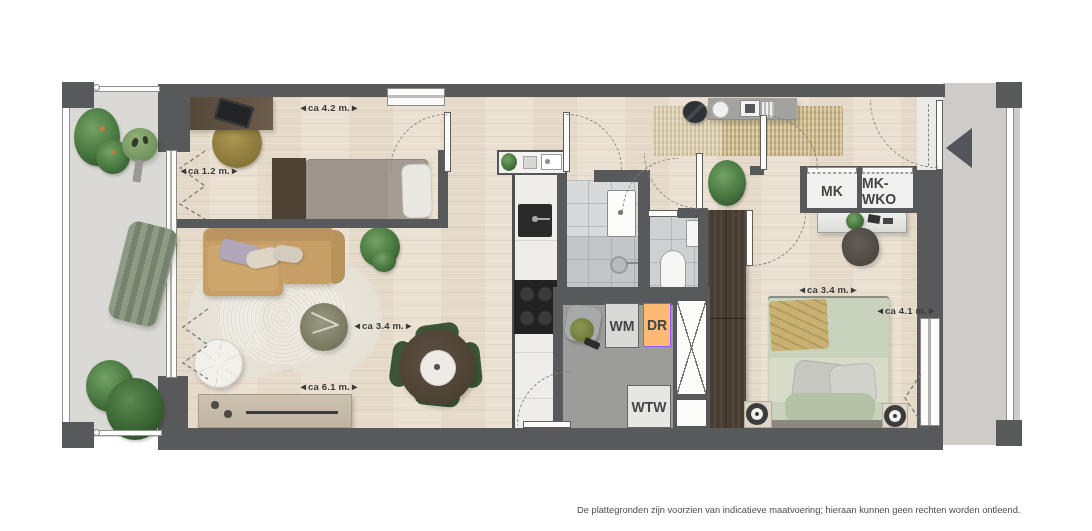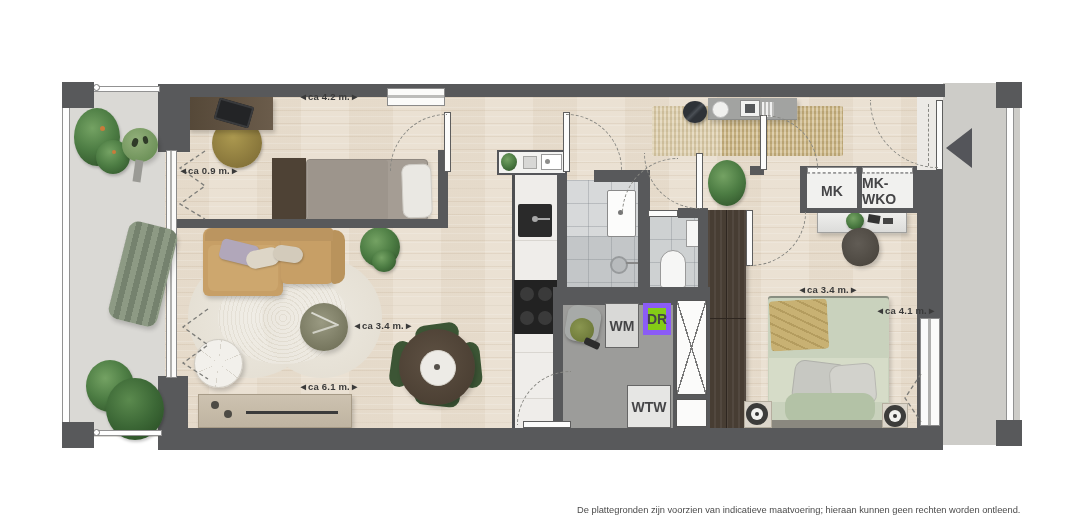--- a/index.html
+++ b/index.html
@@ -170,21 +170,21 @@
   <div class="boxlabel" style="left:807px;top:173px;width:50px;height:35px;background:#f1f1ef;border-top:1px dashed #aaa;">MK</div>
   <div class="boxlabel" style="left:862px;top:173px;width:51px;height:35px;background:#f1f1ef;border-top:1px dashed #aaa;">MK-WKO</div>
 
   <div class="abs" style="left:497px;top:150px;width:70px;height:25px;background:#f3f3f1;border:2px solid #55565a;box-sizing:border-box;"></div>
   <div class="plant" style="left:501px;top:153px;width:16px;height:18px;box-shadow:none;"></div>
   <div class="abs" style="left:523px;top:156px;width:14px;height:13px;background:#d7d7d5;border:1px solid #a5a5a3;box-sizing:border-box;"></div>
   <div class="abs" style="left:541px;top:154px;width:21px;height:16px;background:#ffffff;border:1px solid #999;box-sizing:border-box;"></div>
   <div class="abs" style="left:545px;top:159px;width:5px;height:5px;border-radius:50%;background:#8d8d8b;"></div>
 
   <div class="boxlabel" style="left:605px;top:303px;width:34px;height:45px;background:#d9d9d7;border:1px solid #666;">WM</div>
-  <div class="boxlabel" style="left:643px;top:303px;width:28px;height:32px;background:#84cc16;border:5px solid #8b5cf6;">DR</div>
+  <div class="boxlabel" style="left:643px;top:303px;width:28px;height:44px;background:#fdba74;border:1px solid #8b5cf6;">DR</div>
   <div class="boxlabel" style="left:627px;top:385px;width:44px;height:43px;background:#e6e6e4;border:1px solid #666;">WTW</div>
   <div class="abs" style="left:676px;top:300px;width:31px;height:95px;background:#fbfbfa;border:1px solid #555;box-sizing:border-box;background-image:linear-gradient(to bottom right,transparent calc(50% - .7px),#777 calc(50% - .7px),#777 calc(50% + .7px),transparent calc(50% + .7px)),linear-gradient(to top right,transparent calc(50% - .7px),#777 calc(50% - .7px),#777 calc(50% + .7px),transparent calc(50% + .7px));"></div>
   <div class="abs" style="left:676px;top:399px;width:31px;height:28px;background:#fbfbfa;border:1px solid #555;box-sizing:border-box;"></div>
 
   <div class="leaf" style="left:444px;top:112px;width:7px;height:60px;"></div>
   <div class="arc arc-tl" style="left:390px;top:114px;width:57px;height:57px;"></div>
   <div class="leaf" style="left:563px;top:112px;width:7px;height:60px;"></div>
   <div class="arc arc-tr" style="left:566px;top:114px;width:56px;height:56px;"></div>
   <div class="leaf" style="left:696px;top:153px;width:7px;height:56px;"></div>
   <div class="arc arc-bl" style="left:644px;top:153px;width:56px;height:56px;"></div>
@@ -228,22 +228,22 @@
   <div class="abs" style="left:93px;top:84px;width:7px;height:7px;border-radius:50%;background:#fff;border:1px solid #777;box-sizing:border-box;"></div>
   <div class="abs" style="left:93px;top:429px;width:7px;height:7px;border-radius:50%;background:#fff;border:1px solid #777;box-sizing:border-box;"></div>
   <div class="wall" style="left:62px;top:82px;width:32px;height:26px;"></div>
   <div class="wall" style="left:62px;top:422px;width:32px;height:26px;"></div>
   <div class="rail" style="left:1006px;top:84px;width:8px;height:360px;"></div>
   <div class="wall" style="left:996px;top:82px;width:26px;height:26px;"></div>
   <div class="wall" style="left:996px;top:420px;width:26px;height:26px;"></div>
 
   <div class="abs" style="left:946px;top:128px;width:0;height:0;border-top:20px solid transparent;border-bottom:20px solid transparent;border-right:26px solid #54555a;"></div>
 
-  <div class="dim" style="left:296px;top:91px;width:66px;">◄ca 4.2 m.►</div>
-  <div class="dim v" style="left:176px;top:165px;width:66px;">◄ca 0.9 m.►</div>
+  <div class="dim" style="left:296px;top:102px;width:66px;">◄ca 4.2 m.►</div>
+  <div class="dim v" style="left:176px;top:165px;width:66px;">◄ca 1.2 m.►</div>
   <div class="dim" style="left:296px;top:381px;width:66px;">◄ca 6.1 m.►</div>
   <div class="dim v" style="left:350px;top:320px;width:66px;">◄ca 3.4 m.►</div>
   <div class="dim" style="left:795px;top:284px;width:66px;">◄ca 3.4 m.►</div>
   <div class="dim v" style="left:873px;top:305px;width:66px;">◄ca 4.1 m.►</div>
 
   <div class="disclaimer" style="left:577px;top:505px;">De plattegronden zijn voorzien van indicatieve maatvoering; hieraan kunnen geen rechten worden ontleend.</div>
 
 </div>
 
 </body></html>

